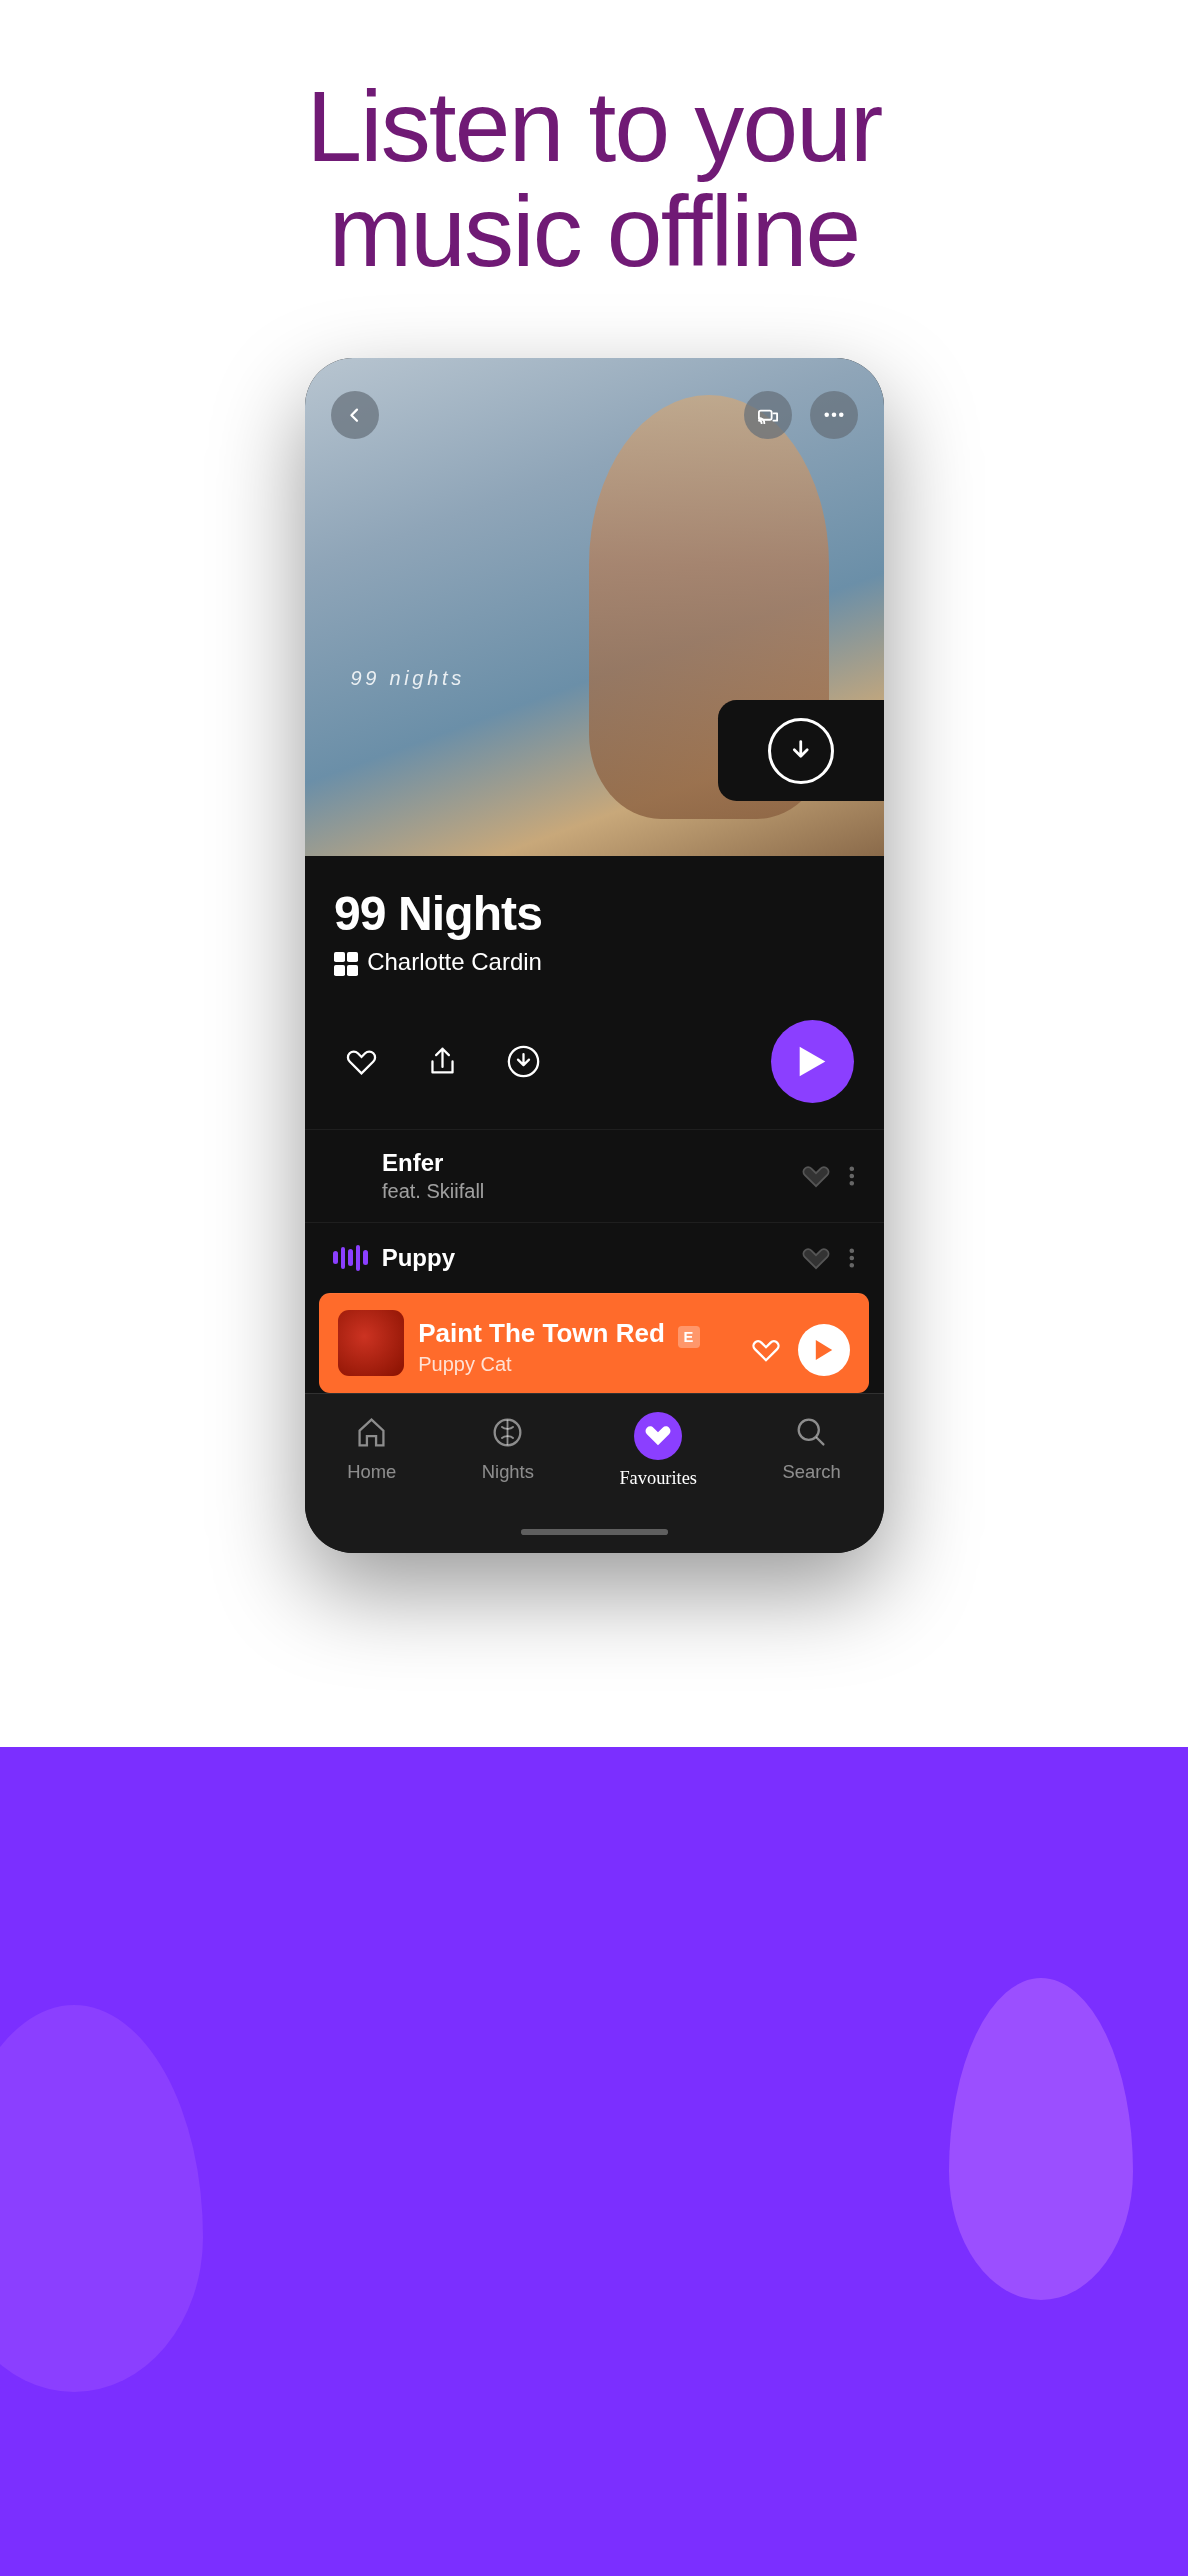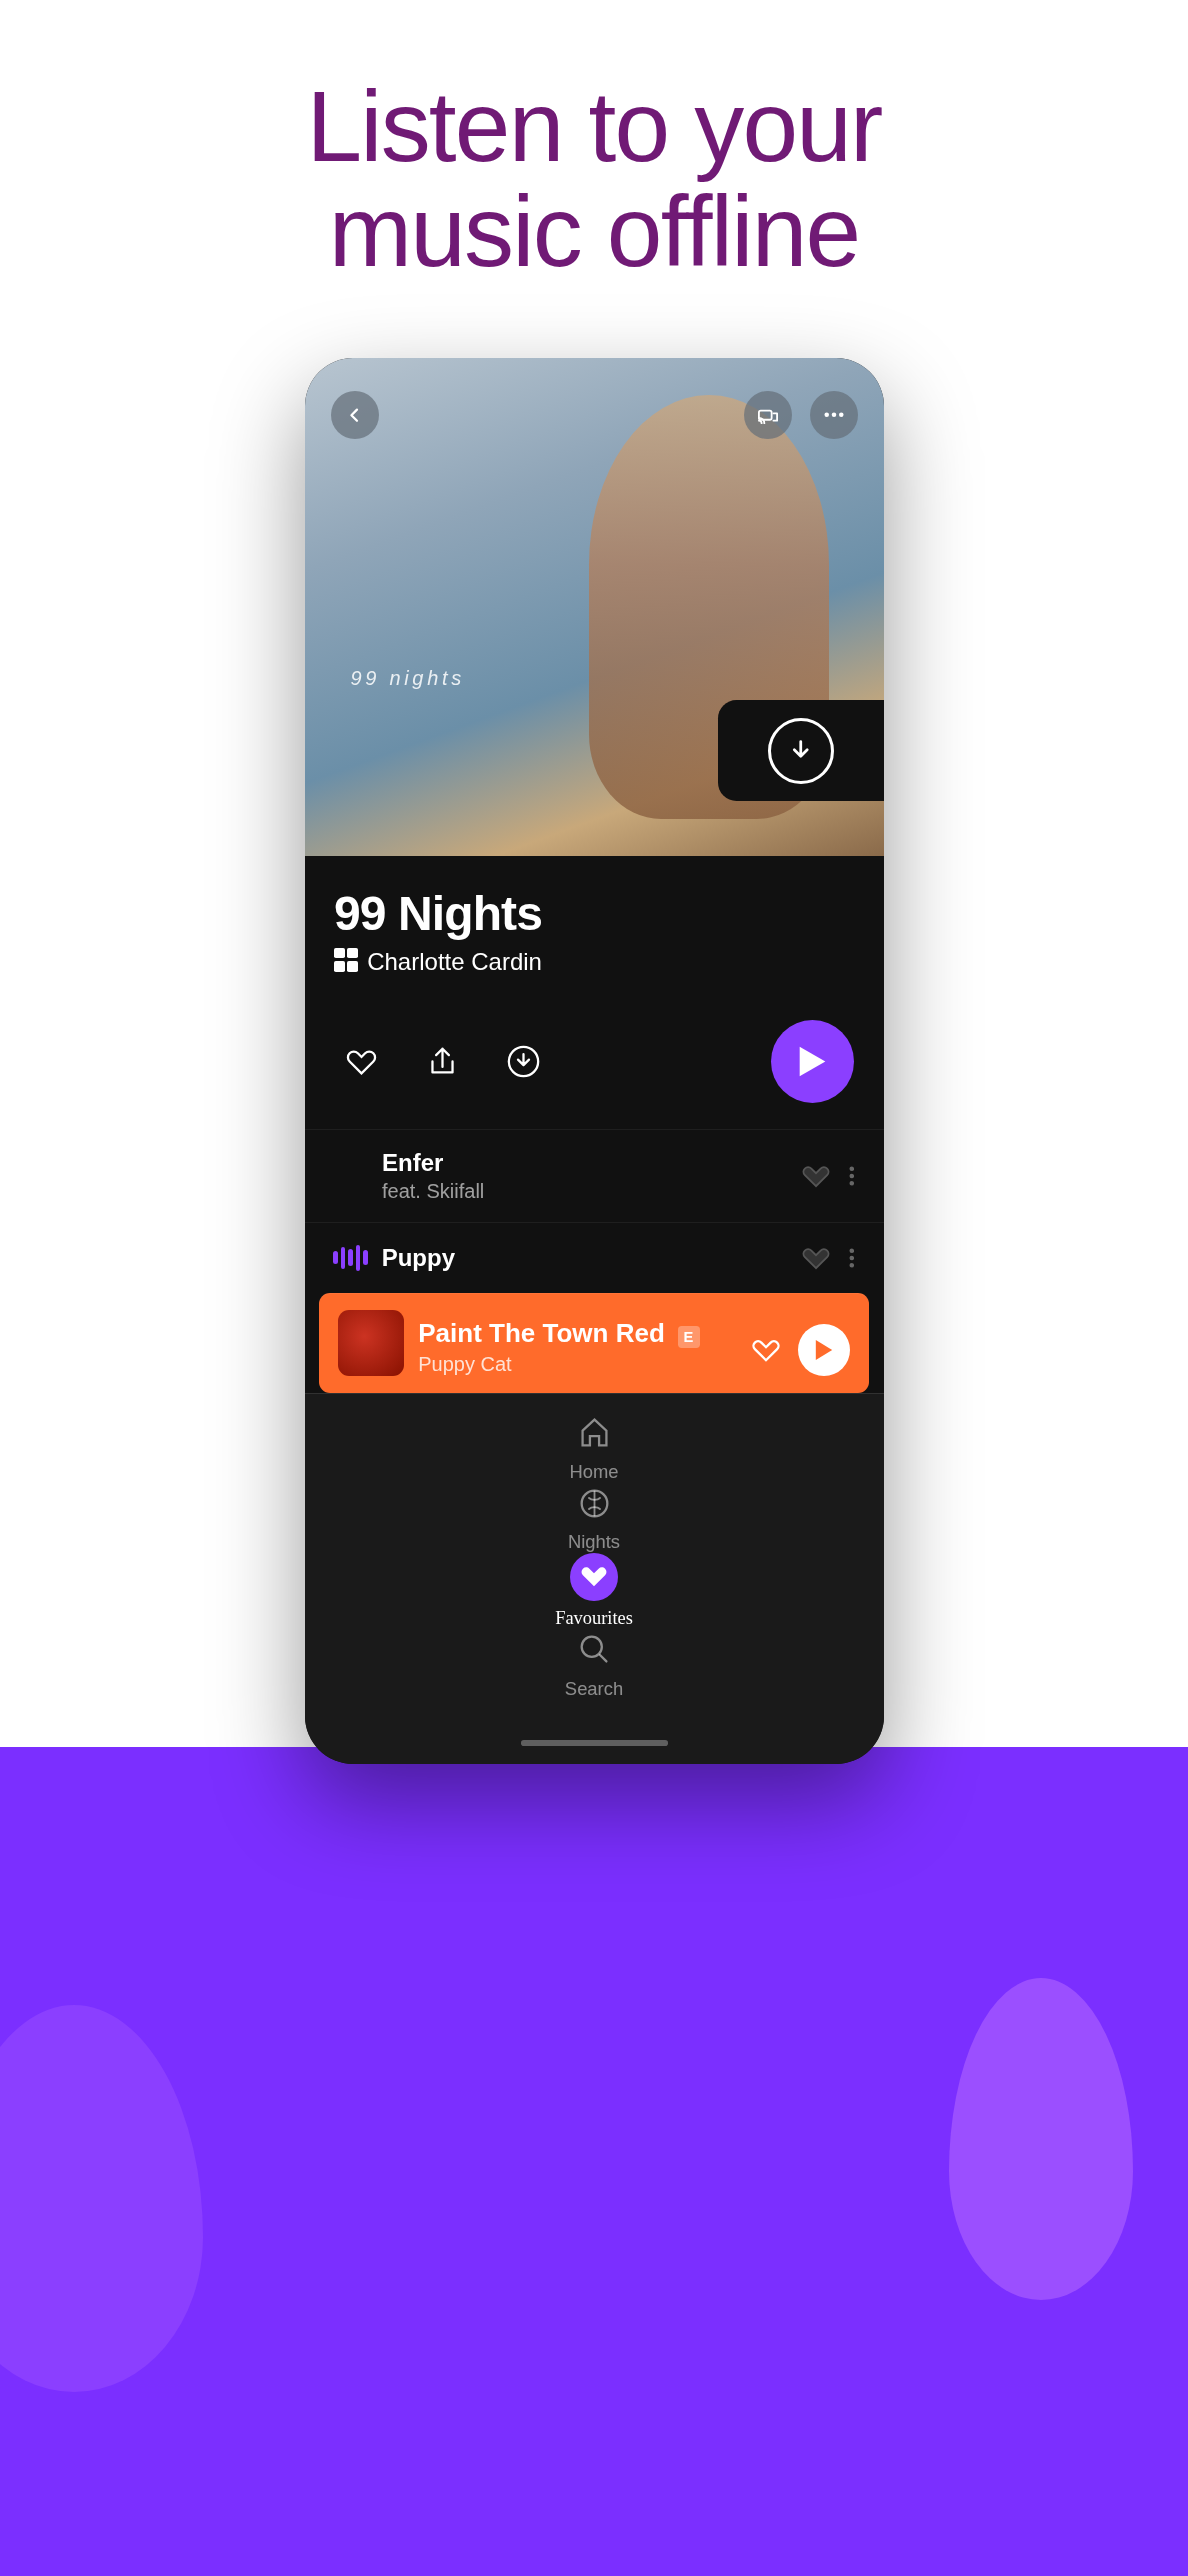--- a/index.html
+++ b/index.html
@@ -183,21 +183,21 @@
 
     .song-title {
       color: white;
       font-size: 48px;
       font-weight: 900;
       letter-spacing: -0.9px;
     }
 
     .artist-row {
       display: flex;
-      align-items: flex-start;
+      align-items: flex-end;
       gap: 9.2px;
       margin-top: 7.4px;
     }
 
     .artist-icon {
       width: 24px;
       height: 24px;
       display: grid;
       grid-template-columns: 1fr 1fr;
       gap: 2.8px;
@@ -361,21 +361,20 @@
       cursor: pointer;
     }
 
     
     .bottom-nav {
       background: #1a1a1a;
       padding: 18.4px 0 29.5px;
       display: flex;
       justify-content: space-around;
       border-top: 0.9px solid rgba(255,255,255,0.1);
-      flex-direction: column;
     }
 
     .nav-item {
       display: flex;
       flex-direction: column;
       align-items: center;
       gap: 7.4px;
       cursor: pointer;
       padding: 0 18.4px;
     }

